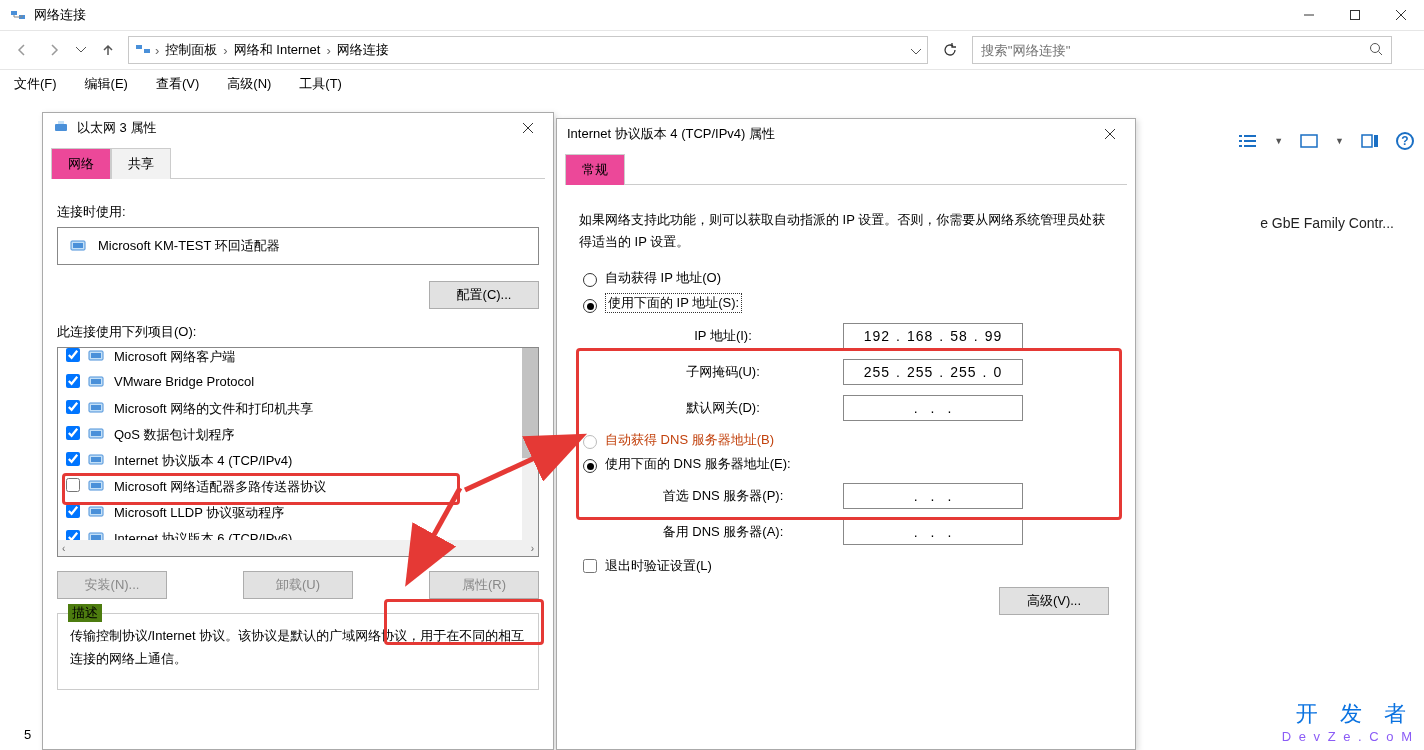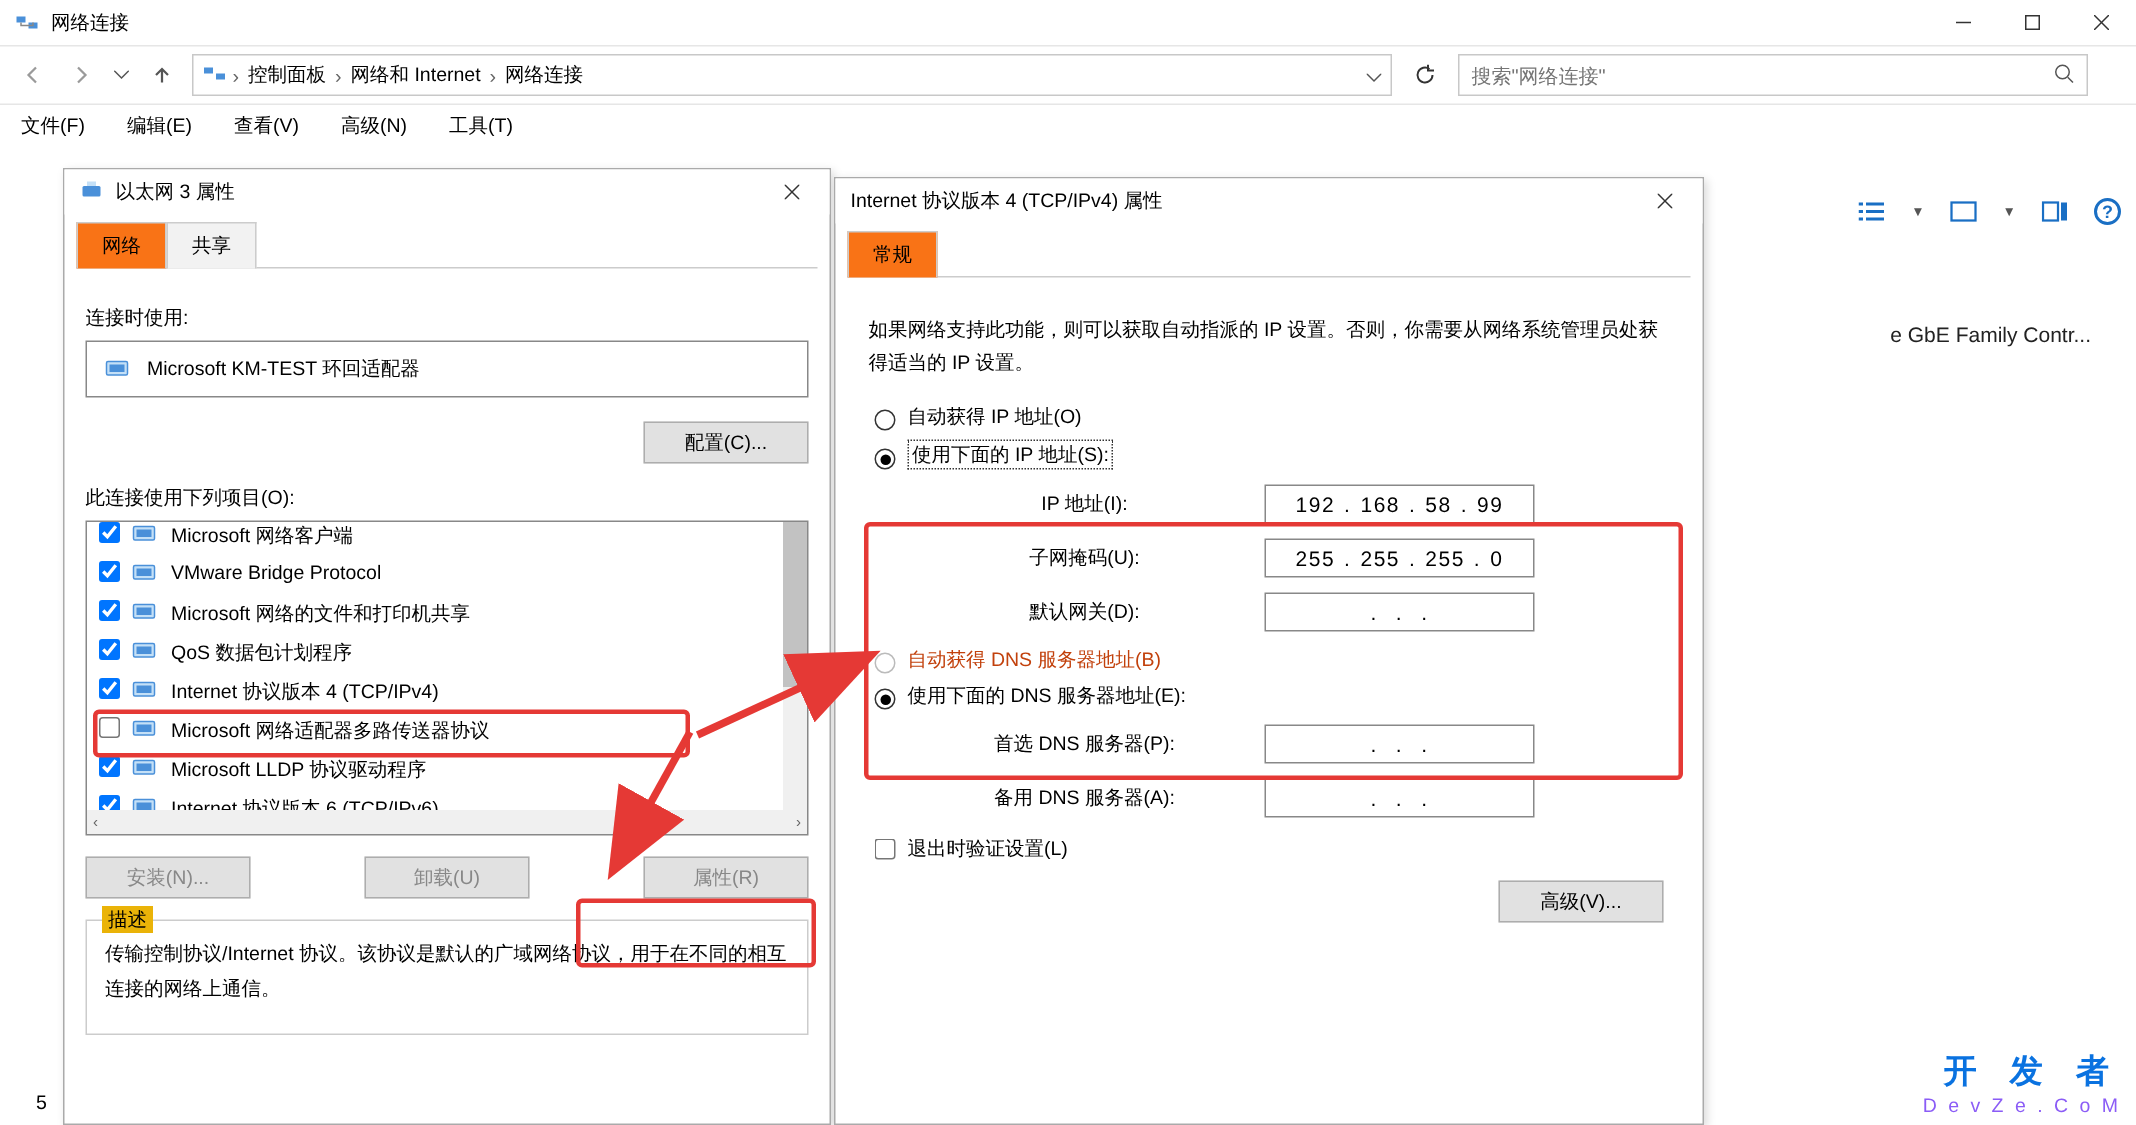--- a/index.html
+++ b/index.html
@@ -32,39 +32,39 @@
 .view-toolbar .vicn { width: 20px; height: 18px; display: flex; align-items: center; justify-content: center; color: #1a6fc4; }
 .help-icon { color: #1a6fc4; font-weight: bold; border: 2px solid #1a6fc4; border-radius: 50%; width: 18px; height: 18px; display: flex; align-items: center; justify-content: center; font-size: 12px; }
 
 .bg-text { position: absolute; right: 30px; top: 215px; color: #222; font-size: 14px; }
 
 
 .dialog { position: absolute; background: #fff; border: 1px solid #aaa; box-shadow: 2px 2px 6px rgba(0,0,0,0.15); }
 .dialog-titlebar { height: 30px; display: flex; align-items: center; padding: 0 10px; background: #fff; }
 .dialog-close { margin-left: auto; width: 30px; height: 30px; display: flex; align-items: center; justify-content: center; }
 .tabstrip { display: flex; border-bottom: 1px solid #ccc; margin: 4px 8px 0 8px; }
-.tab { padding: 6px 16px; border: 1px solid #ccc; border-bottom: none; background: #f97316; position: relative; top: 1px; }
+.tab { padding: 6px 16px; border: 1px solid #ccc; border-bottom: none; background: #ec4899; position: relative; top: 1px; }
 .tab.inactive { background: #f2f2f2; }
 
 
 #dlg-ethernet { left: 42px; top: 112px; width: 512px; height: 638px; }
 .eth-body { padding: 14px 14px 0 14px; }
 .adapter-box { border: 1px solid #888; height: 38px; display: flex; align-items: center; padding: 0 12px; margin-top: 6px; gap: 10px; }
 .btn { background: #e1e1e1; border: 1px solid #adadad; height: 28px; min-width: 110px; font-size: 13px; }
 .btn:disabled { color: #888; }
 .config-btn-row { display: flex; justify-content: flex-end; margin-top: 16px; }
 .items-label { margin-top: 14px; }
 .items-listbox { border: 1px solid #888; height: 210px; margin-top: 6px; position: relative; }
 .items-listbox .scrollbar { position: absolute; right: 0; top: 0; bottom: 16px; width: 16px; background: #f0f0f0; }
 .items-listbox .scrollthumb { position: absolute; right: 0; top: 0; width: 16px; height: 110px; background: #c2c2c2; }
 .items-listbox .hscroll { position: absolute; left: 0; right: 0; bottom: 0; height: 16px; background: #f0f0f0; display: flex; justify-content: space-between; align-items: center; color: #666; font-size: 10px; padding: 0 4px; }
 .item-row { display: flex; align-items: flex-start; height: 26px; padding: 0 8px; gap: 8px; }
 .button-row3 { display: flex; justify-content: space-between; margin-top: 14px; }
 .desc-group { border: 1px solid #ccc; padding: 10px 12px 18px 12px; margin-top: 14px; position: relative; }
-.desc-group .legend { position: absolute; top: -10px; left: 10px; background: #eab308; padding: 0 4px; }
+.desc-group .legend { position: absolute; top: -10px; left: 10px; background: #4d7c0f; padding: 0 4px; }
 
 
 #dlg-ipv4 { left: 556px; top: 118px; width: 580px; height: 632px; }
 .ipv4-body { padding: 14px 16px 0 16px; }
 .intro-text { margin: 10px 6px 16px 6px; line-height: 1.7; }
 .radio-row { display: flex; align-items: flex-end; gap: 8px; margin: 6px 10px; }
 .radio-row .radio { width: 14px; height: 14px; border: 1px solid #333; border-radius: 50%; display: flex; align-items: center; justify-content: center; flex-shrink: 0; }
 .radio-row .radio.checked::after { content: ''; width: 7px; height: 7px; background: #000; border-radius: 50%; }
 .ip-field-grid { margin: 6px 10px 6px 30px; }
 .ip-field-row { display: flex; align-items: center; margin: 10px 0; text-align: center; }
@@ -73,21 +73,21 @@
 .ip-input .dot { padding: 0 6px; }
 .checkbox-row { display: flex; align-items: center; gap: 8px; margin: 12px 10px; }
 .advanced-row { display: flex; justify-content: flex-end; margin: 6px 10px; }
 
 
 .red-box { position: absolute; border: 3px solid #e53935; border-radius: 4px; pointer-events: none; }
 .arrow-svg { position: absolute; pointer-events: none; }
 
 
 .watermark { position: absolute; right: 10px; bottom: 6px; text-align: right; }
-.watermark .cn { color: #0a72e0; font-size: 22px; letter-spacing: 8px; font-weight: bold; }
+.watermark .cn { color: #0a72e0; font-size: 22px; letter-spacing: 8px; font-weight: normal; }
 .watermark .en { color: #8b5cf6; font-size: 13px; letter-spacing: 2px; }
 input[type=checkbox] { width: 14px; height: 14px; }
 .small-num { position: absolute; left: 24px; bottom: 8px; font-size: 13px; }
 
 svg.nic { width: 18px; height: 14px; }
 </style>
 </head>
 <body>
 
 <div class="main-titlebar">

